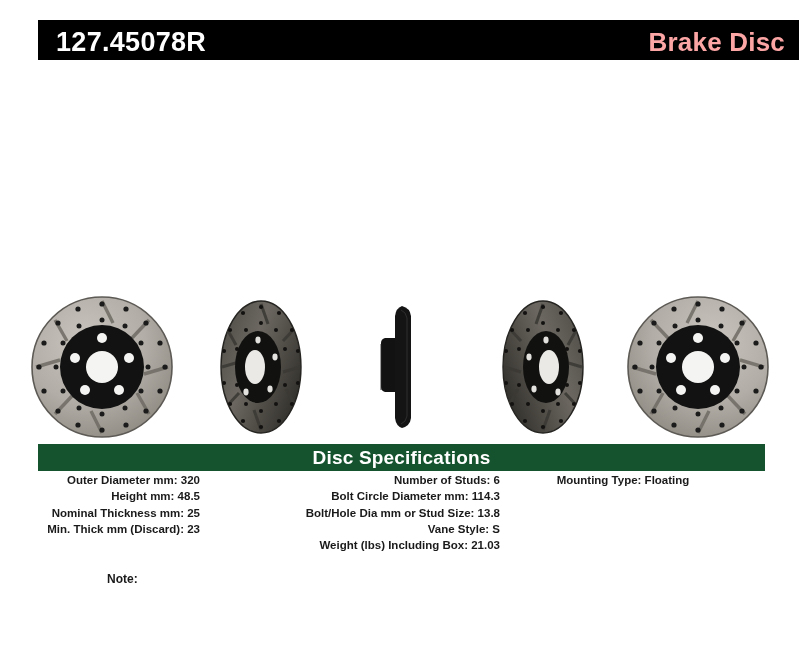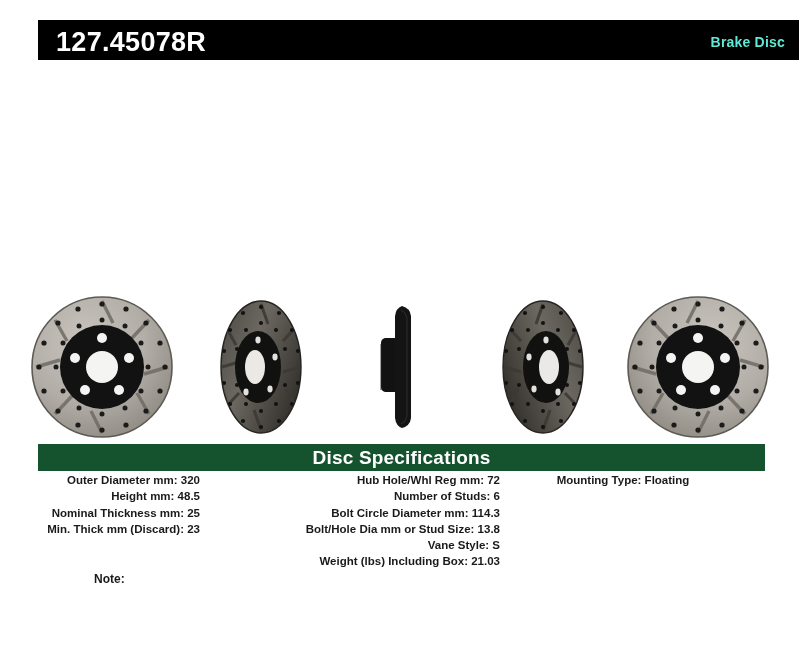--- a/index.html
+++ b/index.html
@@ -32,22 +32,22 @@
     padding: 4px 14px 0 18px;
   }
   .header-partno {
     color: #ffffff;
     font-size: 27px;
     font-weight: bold;
     letter-spacing: 0.3px;
     line-height: 1;
   }
   .header-title {
-    color: #5eead4;
-    font-size: 14px;
+    color: #fca5a5;
+    font-size: 26px;
     font-weight: bold;
     letter-spacing: 0.2px;
     line-height: 1;
   }
 
   
   .product-strip {
     position: absolute;
     left: 0;
     top: 292px;
@@ -113,20 +113,21 @@
   .note-row {
     position: absolute;
     left: 94px;
     top: 569px;
   }
   .note-label {
     font-size: 12px;
     font-weight: bold;
     color: #1a1a1a;
     line-height: 1;
+    margin-left: 13px;
   }
 </style>
 </head>
 <body>
 
 <div class="header-bar">
   <span class="header-partno">127.45078R</span>
   <span class="header-title">Brake Disc</span>
 </div>
 
@@ -408,21 +409,20 @@
 <div class="spec-columns">
 
   <div class="spec-col spec-col-left">
     <div class="spec-line">Outer Diameter mm: 320</div>
     <div class="spec-line">Height mm: 48.5</div>
     <div class="spec-line">Nominal Thickness mm: 25</div>
     <div class="spec-line">Min. Thick mm (Discard): 23</div>
   </div>
 
   <div class="spec-col spec-col-mid">
-    <div class="spec-line">Hub Hole/Whl Reg mm: 72</div>
     <div class="spec-line">Number of Studs: 6</div>
     <div class="spec-line">Bolt Circle Diameter mm: 114.3</div>
     <div class="spec-line">Bolt/Hole Dia mm or Stud Size: 13.8</div>
     <div class="spec-line">Vane Style: S</div>
     <div class="spec-line">Weight (lbs) Including Box: 21.03</div>
   </div>
 
   <div class="spec-col spec-col-right">
     <div class="spec-line">Mounting Type: Floating</div>
   </div>

